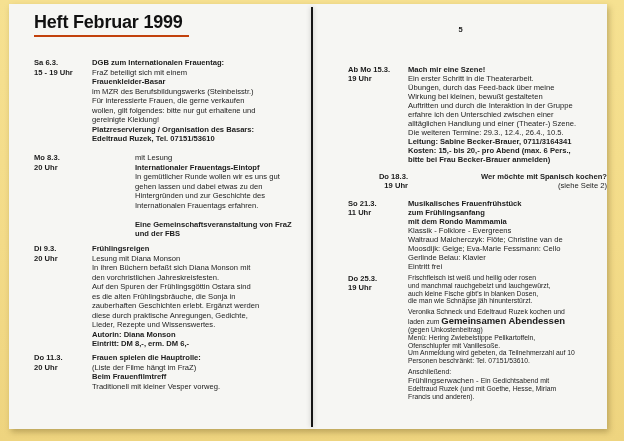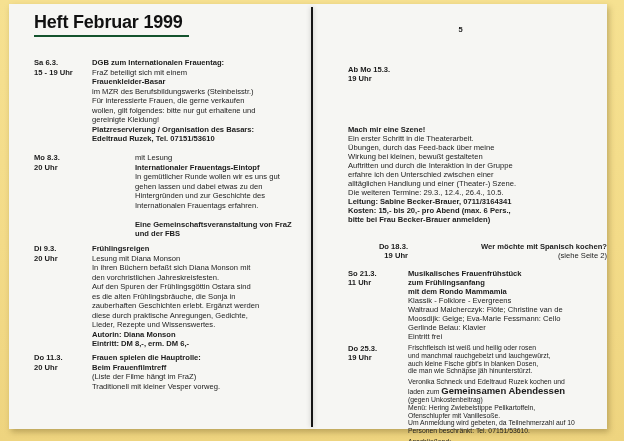--- a/index.html
+++ b/index.html
@@ -15,42 +15,42 @@
   .fold{
     position:absolute;left:302px;top:3px;bottom:2px;width:2px;
     background:#161616;box-shadow:0 0 5px rgba(0,0,0,.25);
   }
   .page{position:absolute;top:0;height:425px;}
   .lp{left:0;width:302px;}
   .rp{left:305px;width:293px;}
   .title{
     display:inline-block;margin:8px 0 0 25px;
     font-size:18px;font-weight:bold;letter-spacing:-.2px;
-    border-bottom:2px solid #14532d;padding:0 6px 2px 0;color:#111;
+    border-bottom:2px solid #c2410c;padding:0 6px 2px 0;color:#111;
   }
   .pageno{margin-top:21px;text-align:center;font-size:7.5px;font-weight:bold;}
   .entries{margin-left:25px;}
   .lp .entries{margin-top:21px;}
   .rp .entries{margin-top:31px;margin-left:34px;}
   .entry{display:flex;align-items:flex-start;}
   .datecol{flex:0 0 58px;}
   .rp .datecol{flex:0 0 60px;}
   .textcol{flex:1 1 auto;min-width:0;}
   .ln{white-space:nowrap;font-size:7.6px;line-height:9.5px;height:auto;}
   .rp .ln{line-height:9px;}
   .rp .ln.lnsm{line-height:7.8px;}
   .gap{margin-top:3px;}
   .b{font-weight:bold;}
   .sm{font-size:6.8px;}
   .mid{font-size:7.8px;font-weight:normal;}
   .big{font-size:9.5px;font-weight:bold;}
   .lp .entry:nth-child(1){margin-bottom:9.5px;}
   .lp .entry:nth-child(2){margin-bottom:5.5px;gap:43px;}
   .lp .entry:nth-child(3){margin-bottom:4.5px;}
-  .rp .entry:nth-child(1){margin-bottom:18px;flex-direction:column;}
+  .rp .entry:nth-child(1){margin-bottom:8px;}
   .rp .entry:nth-child(2){margin-bottom:9px;text-align:right;}
   .rp .entry:nth-child(3){margin-bottom:3px;}
 </style>
 </head>
 <body>
 
 <div class="canvas">
   <div class="spread">
     <div class="page lp">
       <div class="title">Heft Februar 1999</div>
@@ -108,22 +108,22 @@
               <div class="ln"><span class="b ">Eintritt: DM 8,-, erm. DM 6,-</span></div>
             </div>
           </div>
           <div class="entry">
             <div class="datecol">
               <div class="ln b">Do 11.3.</div>
               <div class="ln b">20 Uhr</div>
             </div>
             <div class="textcol">
               <div class="ln"><span class="b ">Frauen spielen die Hauptrolle:</span></div>
+              <div class="ln"><span class="">(Liste der Filme hängt im FraZ)</span></div>
               <div class="ln"><span class="b ">Beim Frauenfilmtreff</span></div>
-              <div class="ln"><span class="">(Liste der Filme hängt im FraZ)</span></div>
               <div class="ln"><span class="">Traditionell mit kleiner Vesper vorweg.</span></div>
             </div>
           </div>
         </div>
     </div>
     <div class="fold"></div>
     <div class="page rp">
       <div class="pageno">5</div>
       <div class="entries">
           <div class="entry">

